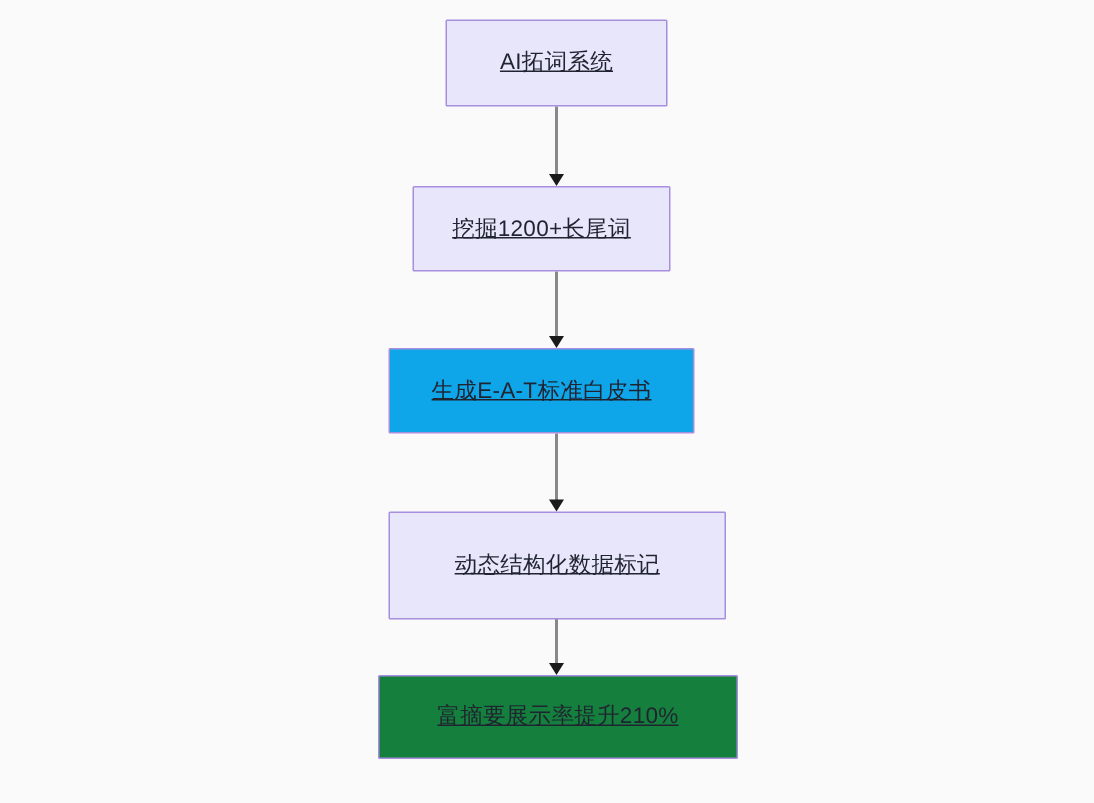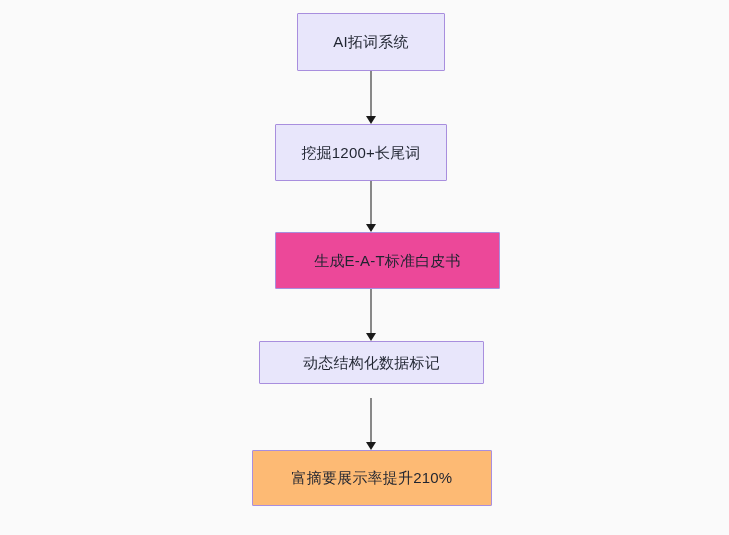--- a/index.html
+++ b/index.html
@@ -30,20 +30,21 @@
     color: #1f2430;
     font-size: 15px;
     letter-spacing: 0.2px;
     white-space: nowrap;
     user-select: none;
   }
   .node-label {
     display: block;
     line-height: 1;
     padding-bottom: 1px;
+    text-decoration: underline;
   }
   .edge {
     position: absolute;
     width: 0;
     pointer-events: none;
   }
   .edge-line {
     position: absolute;
     left: -1px;
     top: 0;
@@ -83,23 +84,23 @@
         <div class="edge-arrow" style="top: 44px; border-top-color: rgb(26, 26, 26);"></div>
       </div>
     </div>
   <div id="node-layer">
       <div class="node" style="left: 297px; top: 13px; width: 148px; height: 58px; background: rgb(232, 230, 251); border-color: rgb(168, 142, 222); color: rgb(31, 36, 48);">
         <span class="node-label">AI拓词系统</span>
       </div>
       <div class="node" style="left: 275px; top: 124px; width: 172px; height: 57px; background: rgb(232, 230, 251); border-color: rgb(168, 142, 222); color: rgb(31, 36, 48);">
         <span class="node-label">挖掘1200+长尾词</span>
       </div>
-      <div class="node" style="left: 259px; top: 232px; width: 225px; height: 57px; background: #ec4899; border-color: rgb(168, 142, 222); color: rgb(31, 36, 48); margin-left: 16px;">
+      <div class="node" style="left: 259px; top: 232px; width: 204px; height: 57px; background: #0ea5e9; border-color: rgb(168, 142, 222); color: rgb(31, 36, 48);">
         <span class="node-label">生成E-A-T标准白皮书</span>
       </div>
-      <div class="node" style="left: 259px; top: 341px; width: 225px; height: 43px; background: rgb(232, 230, 251); border-color: rgb(168, 142, 222); color: rgb(31, 36, 48);">
+      <div class="node" style="left: 259px; top: 341px; width: 225px; height: 72px; background: rgb(232, 230, 251); border-color: rgb(168, 142, 222); color: rgb(31, 36, 48);">
         <span class="node-label">动态结构化数据标记</span>
       </div>
-      <div class="node" style="left: 252px; top: 450px; width: 240px; height: 56px; background: #fdba74; border-color: rgb(168, 142, 222); color: rgb(31, 36, 48);">
+      <div class="node" style="left: 252px; top: 450px; width: 240px; height: 56px; background: #15803d; border-color: rgb(168, 142, 222); color: rgb(31, 36, 48);">
         <span class="node-label">富摘要展示率提升210%</span>
       </div>
     </div>
 </div>
 
 </body></html>

